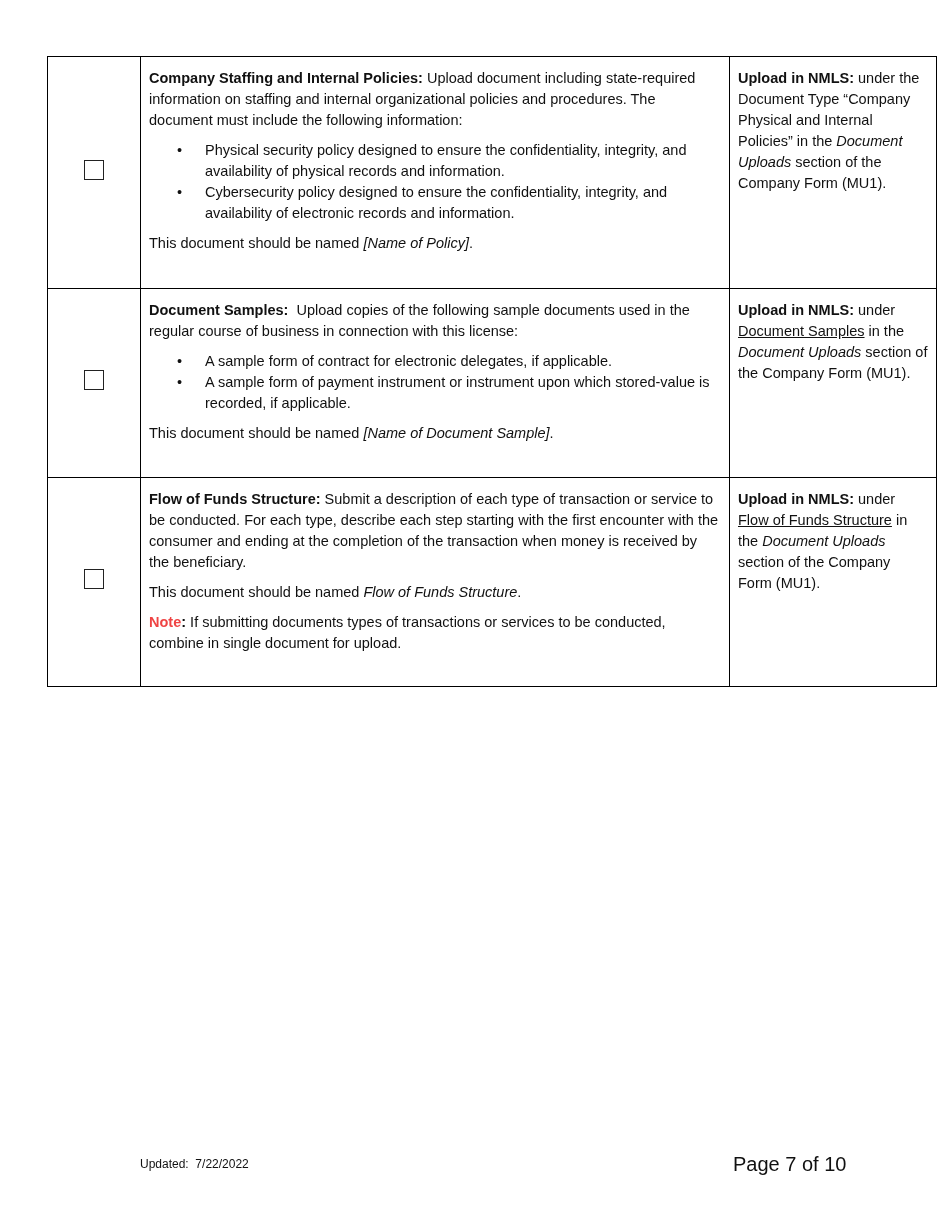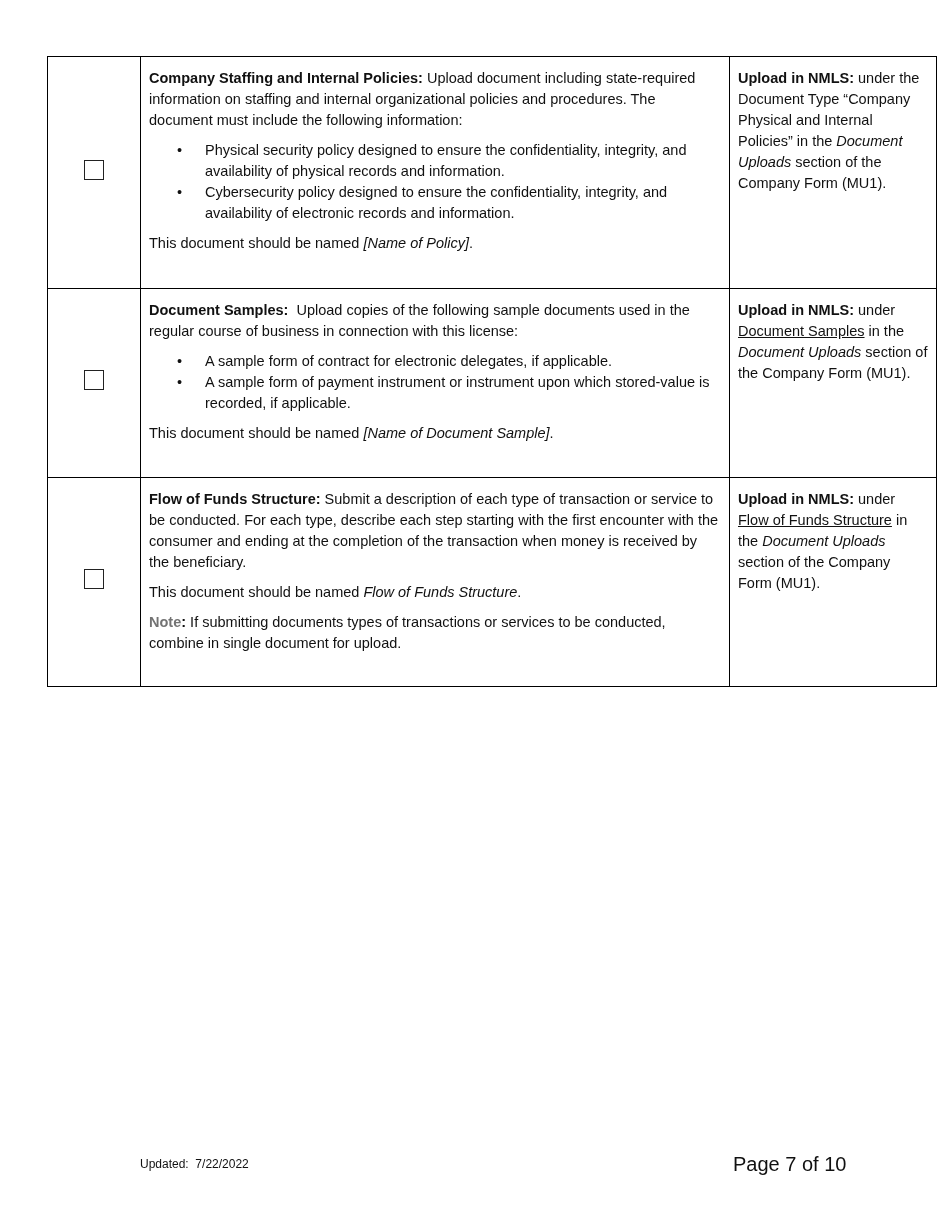--- a/index.html
+++ b/index.html
@@ -69,21 +69,21 @@
     ul.bullets li {
       position: relative;
       margin: 0;
     }
     ul.bullets li .bullet-dot {
       position: absolute;
       left: -28px;
       top: 0;
     }
     .note-label {
-      color: #737373;
+      color: #ef4444;
       font-weight: bold;
     }
     .row1 td { height: 211px; }
     .row2 td { height: 168px; }
     .row3 td { height: 188px; }
     .footer-left {
       position: absolute;
       left: 140px;
       top: 1154px;
       font-size: 12px;

